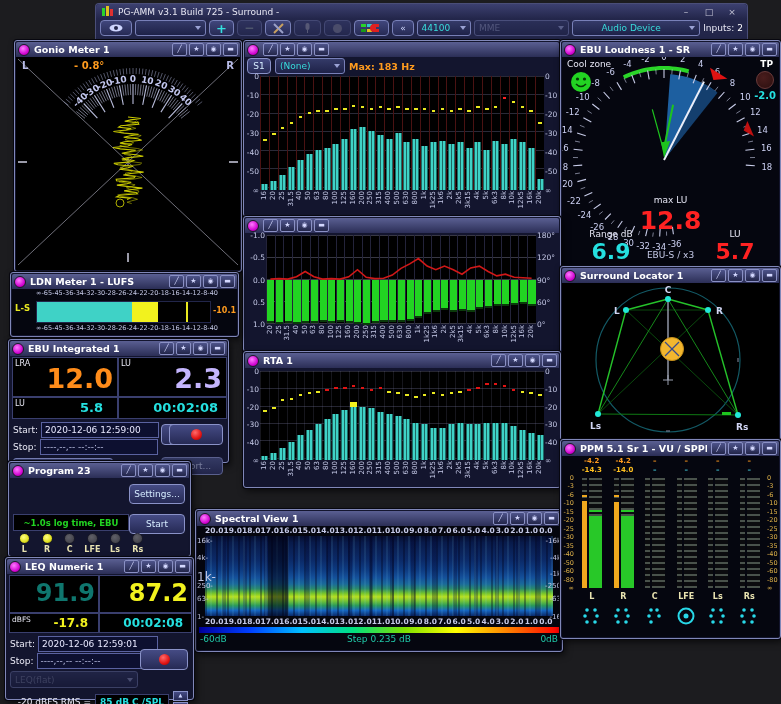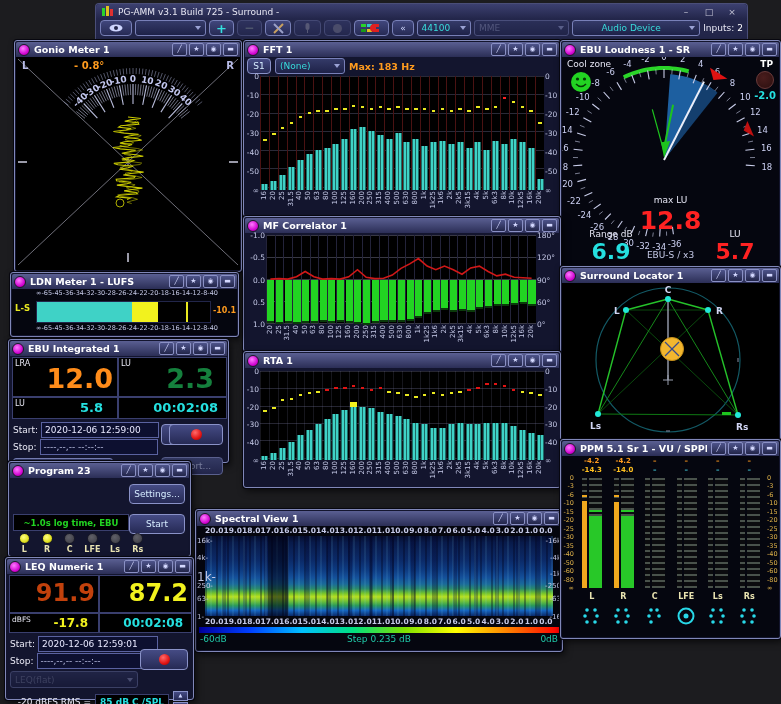--- a/index.html
+++ b/index.html
@@ -266,21 +266,20 @@
         </svg>
       <span style="position:absolute;left:6px;top:3px;color:#b8bce8;font-size:10px;font-weight:bold">L</span>
       <span style="position:absolute;right:6px;top:3px;color:#b8bce8;font-size:10px;font-weight:bold">R</span>
       <span style="position:absolute;left:58px;top:3px;color:#ff9b1e;font-size:10px;font-weight:bold">- 0.8°</span>
     </div>
   </div>
 
   <div class="panel" style="left:243px;top:40px;width:316px;height:175px">
     <div class="phead">
       <span class="power"></span>
-      <span class="ptitle">FFT 1</span>
       <span class="pbtns">
           <span class="pbtn">╱</span>
           <span class="pbtn">★</span>
           <span class="pbtn">◉</span>
           <span class="pbtn">▬</span>
         </span>
     </div>
     <div class="pbody">
       <div style="position:absolute;left:2px;top:1px;height:16px;display:flex;gap:4px;align-items:center">
         <span class="btn" style="width:22px;height:14px">S1</span>
@@ -661,21 +660,20 @@
       <div style="position:absolute;left:14px;top:182px;width:70px;text-align:center;color:#25e0e0;font-size:22px;font-weight:bold">6.9</div>
       <div style="position:absolute;left:0;width:100%;top:193px;text-align:center;color:#c6cae8;font-size:9px">EBU-S / x3</div>
       <div style="position:absolute;right:18px;top:172px;width:52px;text-align:center;color:#e6e6f4;font-size:9px">LU</div>
       <div style="position:absolute;right:18px;top:182px;width:52px;text-align:center;color:#ff2222;font-size:22px;font-weight:bold">5.7</div>
     </div>
   </div>
 
   <div class="panel" style="left:243px;top:216px;width:316px;height:134px">
     <div class="phead">
       <span class="power"></span>
-      <span class="ptitle">MF Correlator 1</span>
       <span class="pbtns">
           <span class="pbtn">╱</span>
           <span class="pbtn">★</span>
           <span class="pbtn">◉</span>
           <span class="pbtn">▬</span>
         </span>
     </div>
     <div class="pbody">
       <div id="corr-yl" style="position:absolute;left:0;top:2px;bottom:26px;width:21px">
           <div class="ylab" style="top:0.0%;right:1px">-1.0</div>
@@ -962,21 +960,21 @@
           <span class="pbtn">▬</span>
         </span>
     </div>
     <div class="pbody">
       <div class="bigcell" style="left:2px;top:1px;width:104px;height:38px">
         <span class="cellcap">LRA</span>
         <div style="position:absolute;right:4px;top:5px;color:#ff8c1a;font-size:27px;font-weight:bold">12.0</div>
       </div>
       <div class="bigcell" style="left:108px;top:1px;width:107px;height:38px">
         <span class="cellcap">LU</span>
-        <div style="position:absolute;right:12px;top:5px;color:#15803d;font-size:27px;font-weight:bold">2.3</div>
+        <div style="position:absolute;right:4px;top:5px;color:#c4b5fd;font-size:27px;font-weight:bold">2.3</div>
       </div>
       <div class="bigcell" style="left:2px;top:41px;width:104px;height:20px">
         <span class="cellcap">LU</span>
         <div style="position:absolute;right:14px;top:2px;color:#25e0e0;font-size:13px;font-weight:bold">5.8</div>
       </div>
       <div class="bigcell" style="left:108px;top:41px;width:107px;height:20px">
         <div style="position:absolute;right:8px;top:2px;color:#25e0e0;font-size:13px;font-weight:bold">00:02:08</div>
       </div>
       <div style="position:absolute;left:3px;top:66px;display:flex;gap:3px;align-items:center">
         <span class="lbl">Start:</span>
@@ -1614,21 +1612,21 @@
       <span class="ptitle">LEQ Numeric 1</span>
       <span class="pbtns">
           <span class="pbtn">╱</span>
           <span class="pbtn">★</span>
           <span class="pbtn">◉</span>
           <span class="pbtn">▬</span>
         </span>
     </div>
     <div class="pbody">
       <div class="bigcell" style="left:2px;top:1px;width:88px;height:36px">
-        <div style="position:absolute;right:3px;top:3px;color:#c2410c;font-size:24px;font-weight:bold">91.9</div>
+        <div style="position:absolute;right:3px;top:3px;color:#0f766e;font-size:24px;font-weight:bold">91.9</div>
       </div>
       <div class="bigcell" style="left:92px;top:1px;width:91px;height:36px">
         <div style="position:absolute;right:3px;top:3px;color:#f2f21e;font-size:24px;font-weight:bold">87.2</div>
       </div>
       <div class="bigcell" style="left:2px;top:39px;width:88px;height:18px">
         <span class="cellcap" style="font-size:7.5px">dBFS</span>
         <div style="position:absolute;right:10px;top:2px;color:#f2f21e;font-size:12px;font-weight:bold">-17.8</div>
       </div>
       <div class="bigcell" style="left:92px;top:39px;width:91px;height:18px">
         <div style="position:absolute;right:8px;top:2px;color:#25e0e0;font-size:12px;font-weight:bold">00:02:08</div>

